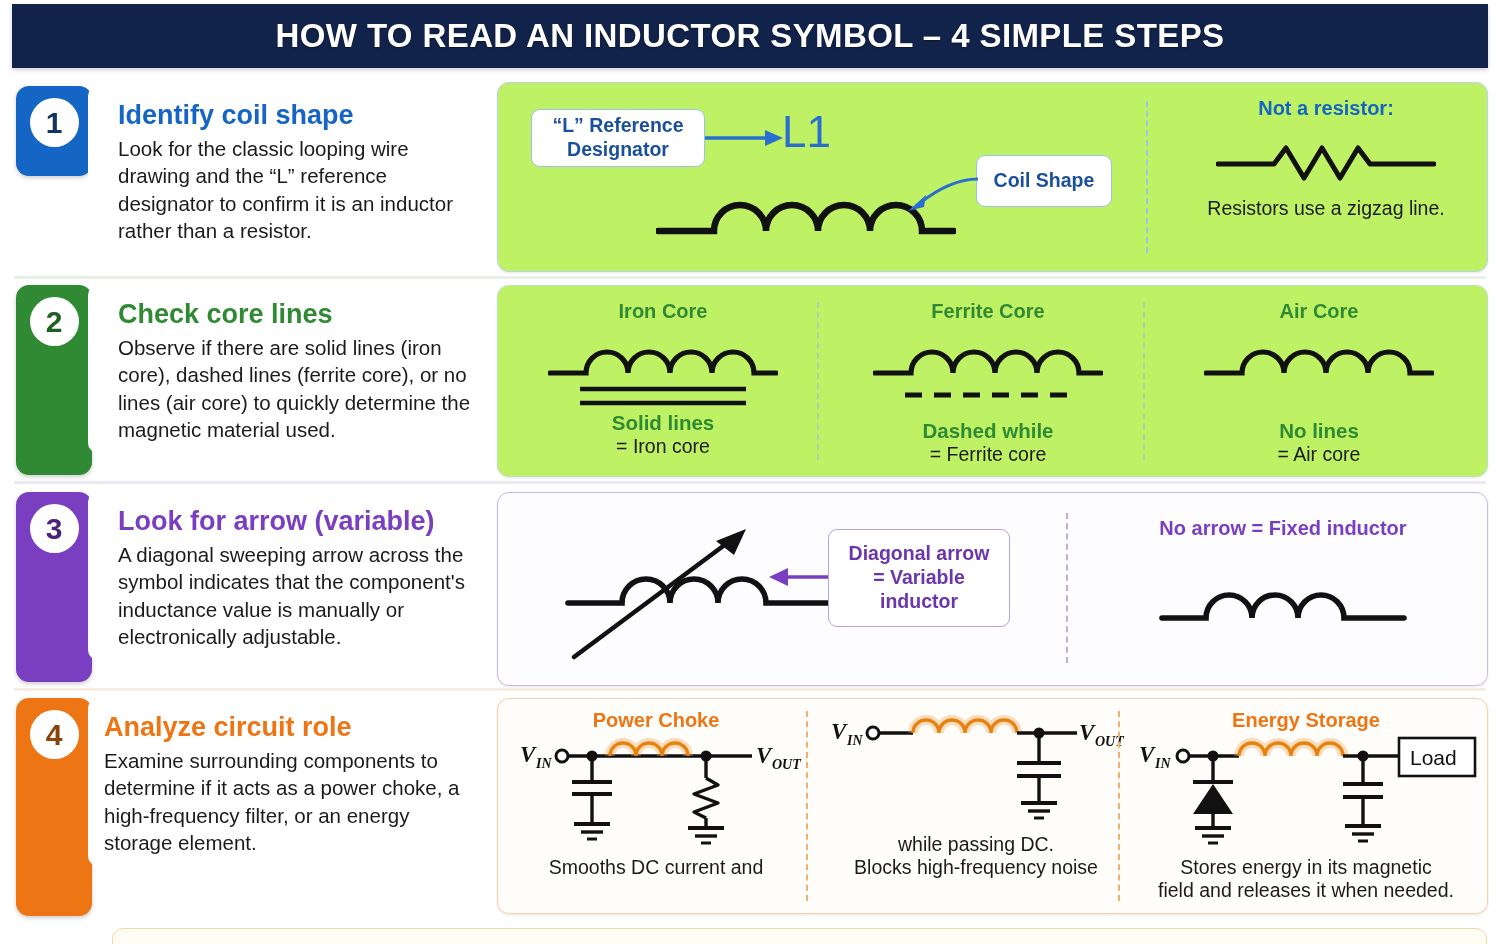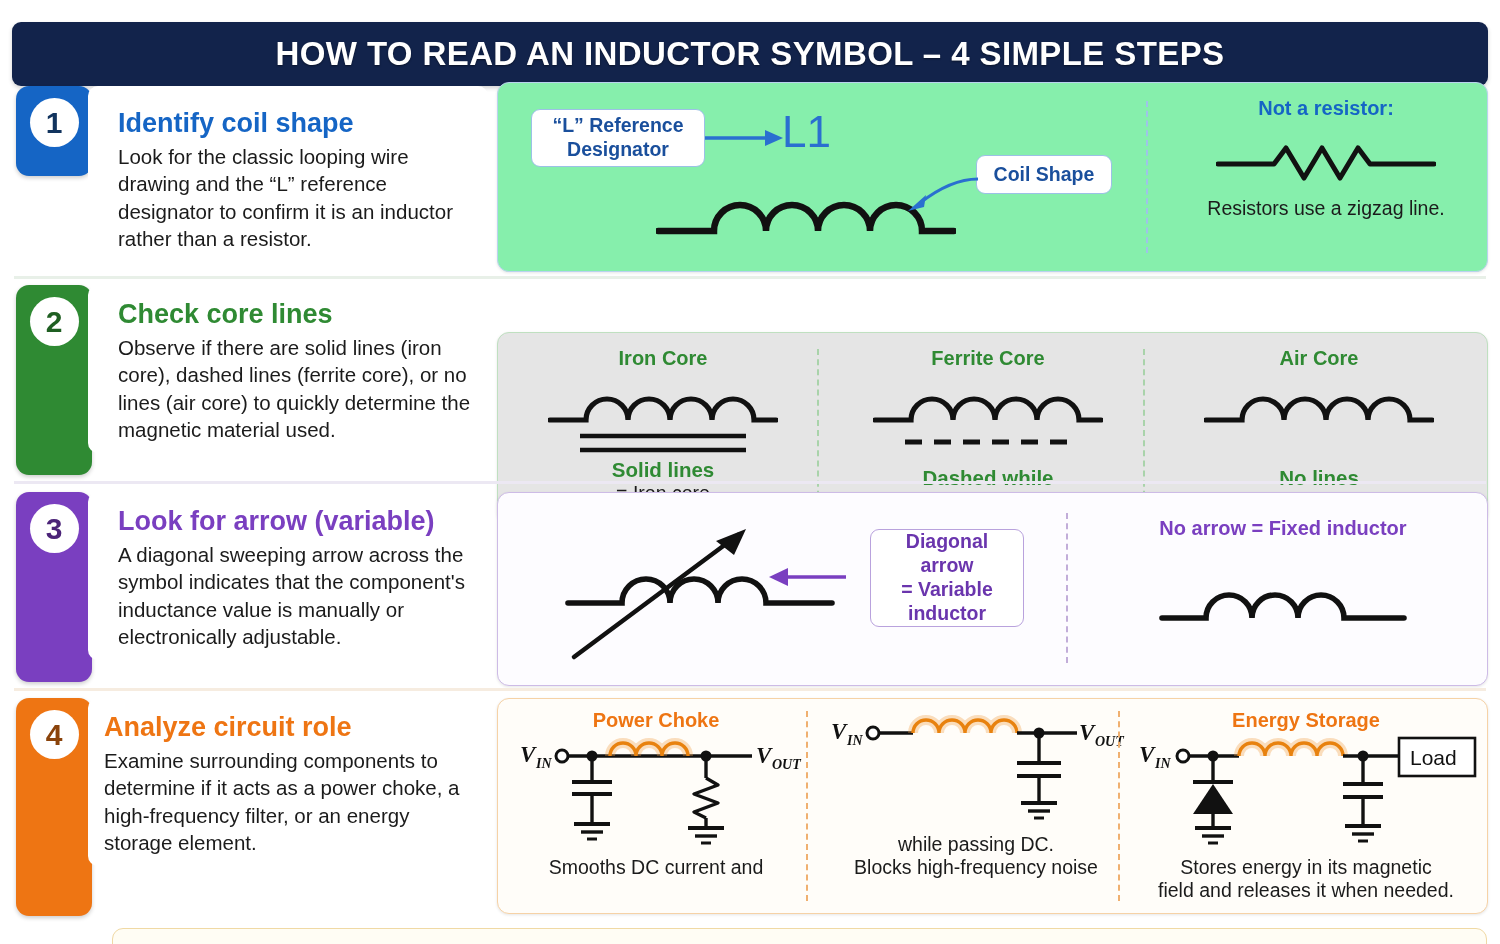--- a/index.html
+++ b/index.html
@@ -6,22 +6,22 @@
   html, body {
     width: 1500px; height: 944px;
     background: #ffffff;
     font-family: "Liberation Sans", sans-serif;
     overflow: hidden;
   }
   .page { position: relative; width: 1500px; height: 944px; background:#fff; }
 
   
   .header {
-    position: absolute; left: 12px; top: 22px; width: 1476px; height: 64px;
-    background: #12234b; border-radius: 9px;
+    position: absolute; left: 12px; top: 4px; width: 1476px; height: 64px;
+    background: #12234b; border-radius: 0;
     display: flex; align-items: center; justify-content: center;
     box-shadow: 0 2px 4px rgba(0,0,0,.18);
   }
   .header-title {
     color: #ffffff; font-size: 33px; font-weight: bold;
     letter-spacing: .4px; text-transform: uppercase;
     text-shadow: 0 1px 2px rgba(0,0,0,.45);
     white-space: nowrap;
   }
 
@@ -47,27 +47,27 @@
 
   .panel {
     position: absolute; left: 497px; width: 991px;
     background: #fcfcfd; border-radius: 12px;
     box-shadow: 0 1px 3px rgba(0,0,0,.10);
   }
 
   
   .row1 .badge { background: #1565c5; }
   .row1 .badge-circle { color: #12345e; }
-  .row1 .step-title { color: #1565c5; margin-top: 8px; }
-  .row1 .panel { border: 1.6px solid #b9d3ee; background: #86efac; }
+  .row1 .step-title { color: #1565c5; }
+  .row1 .panel { border: 1.6px solid #b9d3ee; background: #bef264; }
 
   .row2 .badge { background: #2f8a33; }
   .row2 .badge-circle { color: #1f5f22; }
   .row2 .step-title { color: #2f8a33; }
-  .row2 .panel { border: 1.6px solid #bfe0c0; background: #e5e5e5; margin-top: 47px; }
+  .row2 .panel { border: 1.6px solid #bfe0c0; background: #bef264; }
 
   .row3 .badge { background: #7a3fc0; }
   .row3 .badge-circle { color: #4b2378; }
   .row3 .step-title { color: #7a3fc0; }
   .row3 .panel { border: 1.6px solid #cdbbe6; background: #fdfcff; }
 
   .row4 .badge { background: #ee7513; }
   .row4 .badge-circle { color: #8a430b; }
   .row4 .step-title { color: #ee7513; }
   .row4 .panel { border: 1.6px solid #f6d2a6; background: #fffdf9; }
@@ -133,21 +133,21 @@
 
       <svg style="position:absolute;left:158px;top:96px;" width="300" height="62" viewBox="0 0 300 62">
         <path d="M2 52 H58
                  A26 26 0 0 1 110 52
                  A26 26 0 0 1 162 52
                  A26 26 0 0 1 214 52
                  A26 26 0 0 1 266 52
                  H298" fill="none" stroke="#111" stroke-width="6.5" stroke-linecap="round"></path>
       </svg>
 
-      <div class="callout blue" style="left:478px; top:72px; width:136px; height:39px;">
+      <div class="callout blue" style="left:478px; top:72px; width:136px; height:52px;">
         <span>Coil Shape</span>
       </div>
       <svg style="position:absolute;left:404px;top:90px;" width="80" height="42" viewBox="0 0 80 42">
         <path d="M76 6 C56 6, 36 16, 18 30" fill="none" stroke="#2a6fd0" stroke-width="3.2"></path>
         <polygon points="6,38 24,22 22,34" fill="#2a6fd0"></polygon>
       </svg>
 
       <div class="divider-v" style="left:648px; top:18px; height:152px; border-color:#9ec4e8;"></div>
 
       <div class="cell" style="left:668px; top:14px; width:320px;">
@@ -224,21 +224,21 @@
         <path d="M8 92 H62 A24 24 0 0 1 110 92 A24 24 0 0 1 158 92 A24 24 0 0 1 206 92 H272" fill="none" stroke="#111" stroke-width="5.6" stroke-linecap="round"></path>
         <line x1="14" y1="146" x2="178" y2="24" stroke="#111" stroke-width="4.6" stroke-linecap="round"></line>
         <polygon points="186,18 156,30 174,44" fill="#111"></polygon>
       </svg>
 
       <svg style="position:absolute;left:268px;top:72px;" width="82" height="24" viewBox="0 0 82 24">
         <line x1="80" y1="12" x2="22" y2="12" stroke="#7a3fc0" stroke-width="3.4"></line>
         <polygon points="22,3 3,12 22,21" fill="#7a3fc0"></polygon>
       </svg>
 
-      <div class="callout purple" style="left:330px; top:36px; width:154px; height:98px; flex-direction:column; padding:6px;margin-left:42px;">
+      <div class="callout purple" style="left:330px; top:36px; width:182px; height:98px; flex-direction:column; padding:6px;">
         <span>Diagonal arrow</span>
         <span>= Variable</span>
         <span>inductor</span>
       </div>
 
       <div class="divider-v" style="left:568px; top:20px; height:150px; border-color:#c2add9;"></div>
 
       <div class="cell" style="left:590px; top:24px; width:390px;">
         <div class="cell-title" style="color:#7a3fc0;">No arrow = Fixed inductor</div>
         <svg style="margin:26px auto 0;" width="250" height="62" viewBox="0 0 250 62">

